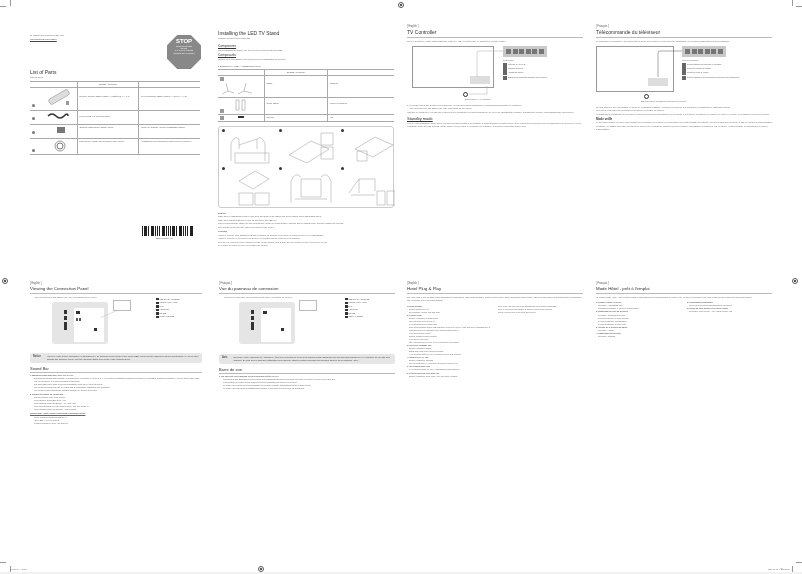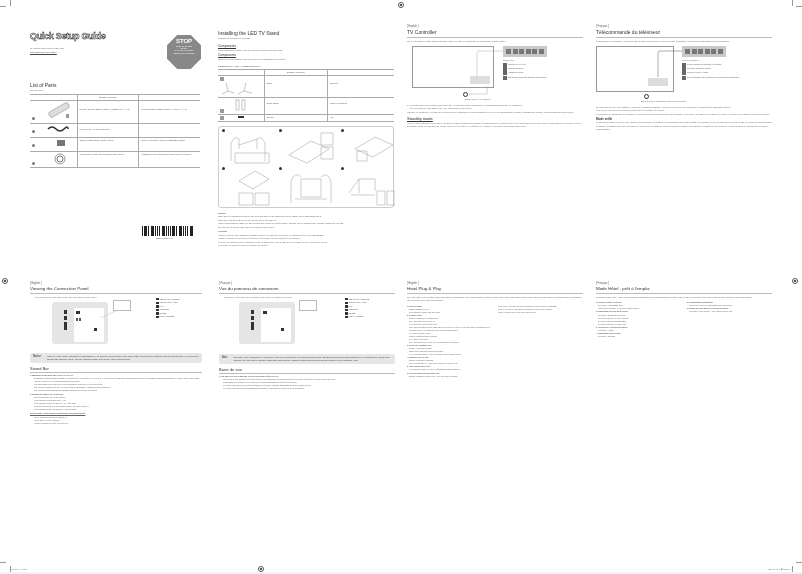--- a/index.html
+++ b/index.html
@@ -40,21 +40,20 @@
 <div class="crop" style="left:0;top:562px;width:6px;height:0.5px"></div>
 <div class="crop" style="left:10px;top:566px;width:0.5px;height:8px"></div>
 <div class="crop" style="right:0;top:562px;width:6px;height:0.5px"></div>
 <div class="crop" style="right:10px;top:566px;width:0.5px;height:8px"></div>
 <div class="reg" style="left:398px;top:2px"></div>
 <div class="reg" style="left:2px;top:278px"></div>
 <div class="reg" style="left:792px;top:278px"></div>
 <div class="reg" style="left:258px;top:566px"></div>
 
 <section class="abs" style="left:30px;top:30px;width:170px">
-  <div class="h1" style="font-size:9px;-webkit-text-stroke:0.5px #222">Quick Setup Guide</div>
   <div class="small" style="margin-top:4px">To register this product please visit</div>
   <div class="small" style="text-decoration:underline;color:#444">www.samsung.com/register</div>
 
   <div class="abs stop" style="left:137px;top:5px">
     <b>STOP</b>
     <div>Please do not return</div>
     <div>this unit.</div>
     <div>U.S. 1-800-SAMSUNG</div>
     <div>Canada 1-800-SAMSUNG</div>
   </div>

